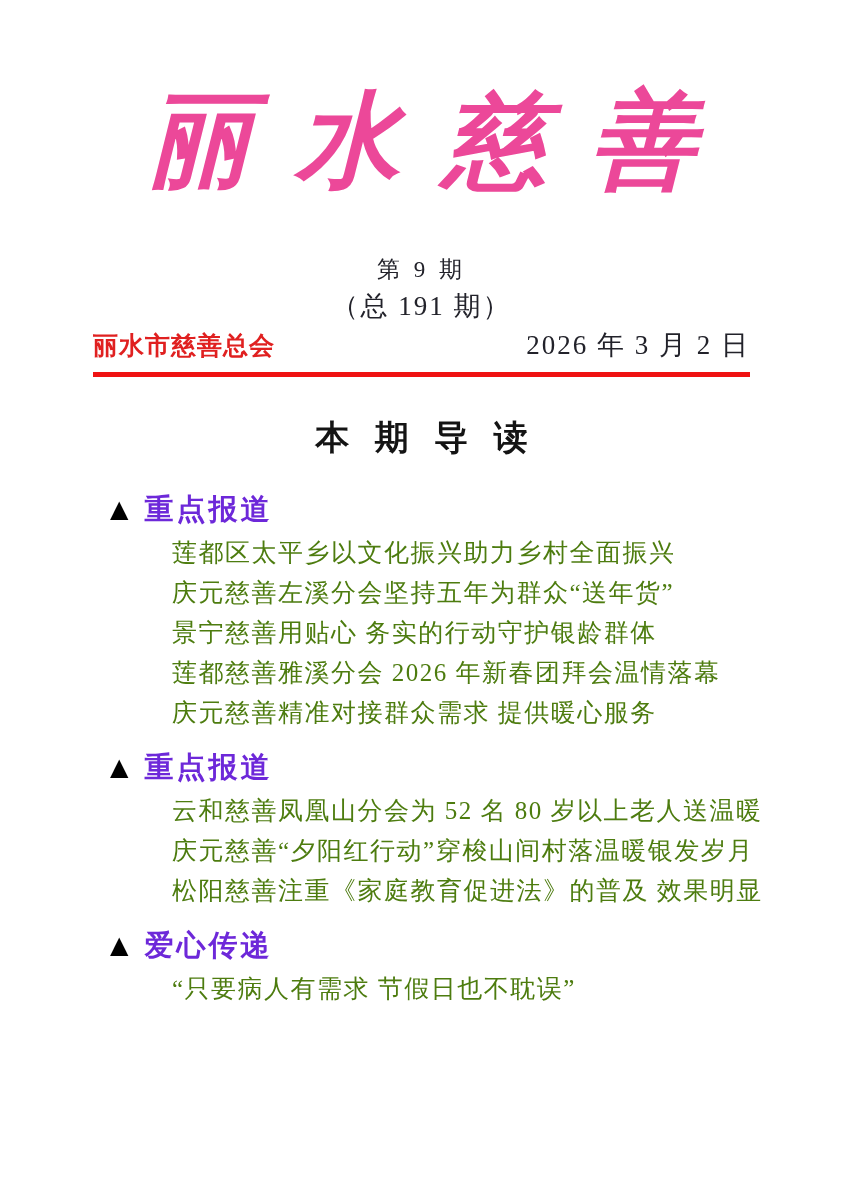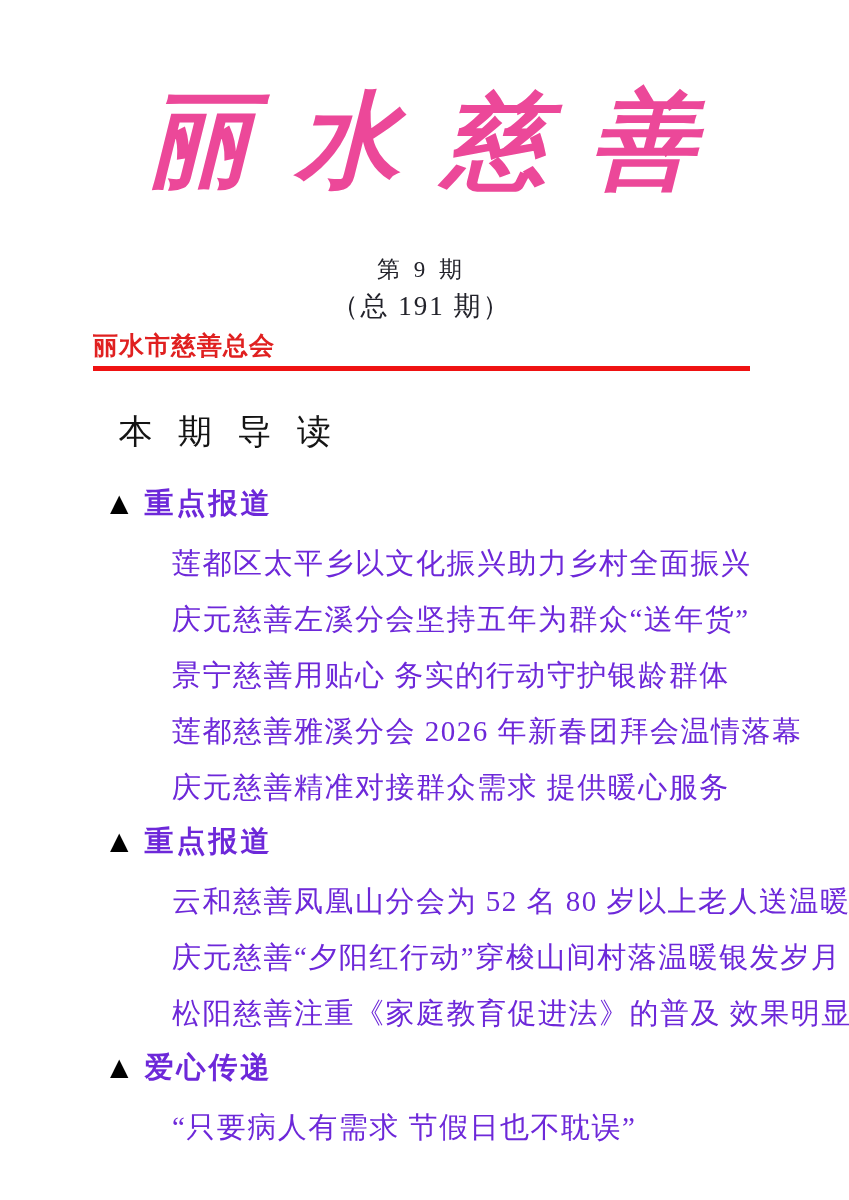--- a/index.html
+++ b/index.html
@@ -42,40 +42,41 @@
     line-height: 36px;
     letter-spacing: 2px;
     color: #22222a;
   }
   .masthead {
     margin-top: 6px;
     display: flex;
     justify-content: space-between;
     align-items: center;
     border-bottom: 5px solid #ef1212;
-    padding-bottom: 6px;
+    padding-bottom: 12px;
   }
   .publisher {
     font-family: "Liberation Sans", sans-serif;
     font-weight: bold;
     font-size: 25px;
     line-height: 30px;
     color: #e02020;
     letter-spacing: 1px;
   }
   .date {
     font-size: 27px;
     line-height: 30px;
     color: #22222a;
     letter-spacing: 2px;
   }
   .toc-title {
     margin-top: 38px;
+    text-align: center;
     font-family: "Liberation Sans", sans-serif;
-    font-weight: normal;
+    font-weight: bold;
     font-size: 34px;
     line-height: 44px;
     letter-spacing: 0.75em;
     text-indent: 0.75em;
     color: #141414;
     white-space: nowrap;
   }
   .sec-head {
     margin-top: 18px;
     display: flex;
@@ -93,41 +94,42 @@
   .sec-label {
     margin-left: 16px;
     font-family: "Liberation Sans", sans-serif;
     font-weight: bold;
     font-size: 29px;
     line-height: 40px;
     letter-spacing: 3px;
     color: #6d28d9;
   }
   .item {
-    margin-top: 24px;
+    margin-top: 8px;
     padding-left: 79px;
-    font-size: 29px;
+    font-size: 25px;
     line-height: 32px;
     letter-spacing: 1.5px;
-    color: #6d28d9;
+    color: #4d7c0f;
     white-space: nowrap;
   }
 </style>
 </head>
 <body>
 
 <div class="page">
 
   <h1 class="title">丽水慈善</h1>
 
   <div class="issue-no">第 9 期</div>
   <div class="issue-total">（总 191 期）</div>
 
   <div class="masthead">
     <span class="publisher">丽水市慈善总会</span>
+    <span class="date">2026 年 3 月 2 日</span>
   </div>
 
   <h2 class="toc-title">本期导读</h2>
 
   <div class="section">
     <div class="sec-head first">
       <span class="tri">▲</span>
       <span class="sec-label">重点报道</span>
     </div>
     <p class="item">莲都区太平乡以文化振兴助力乡村全面振兴</p>

